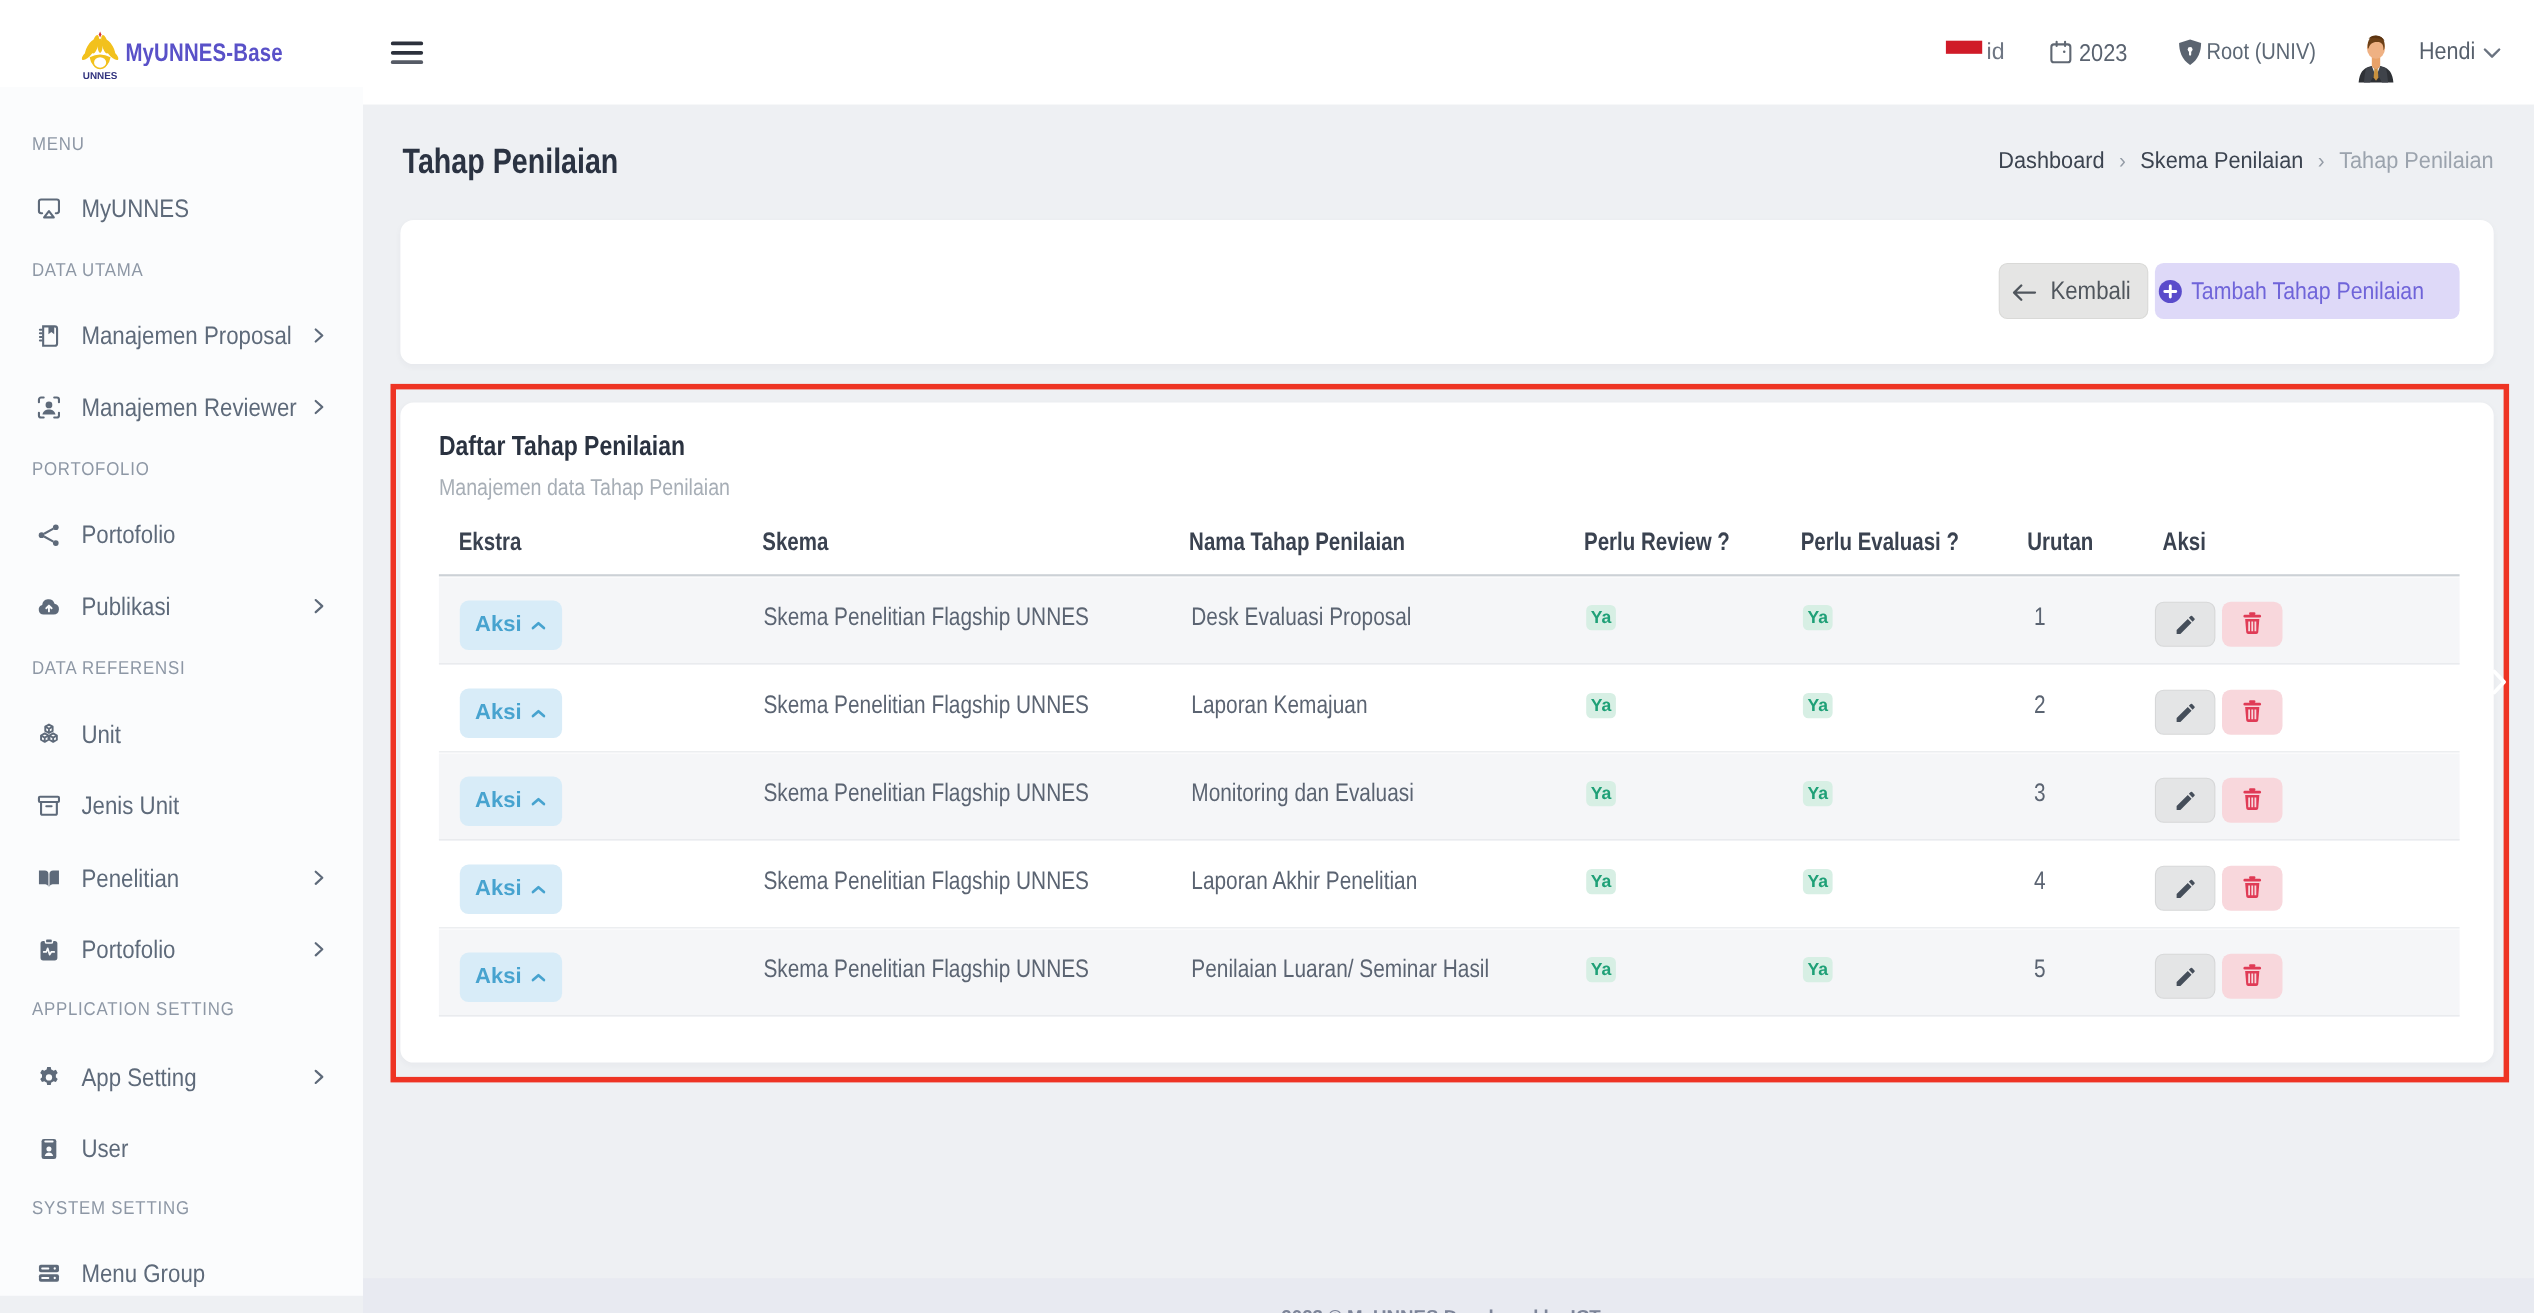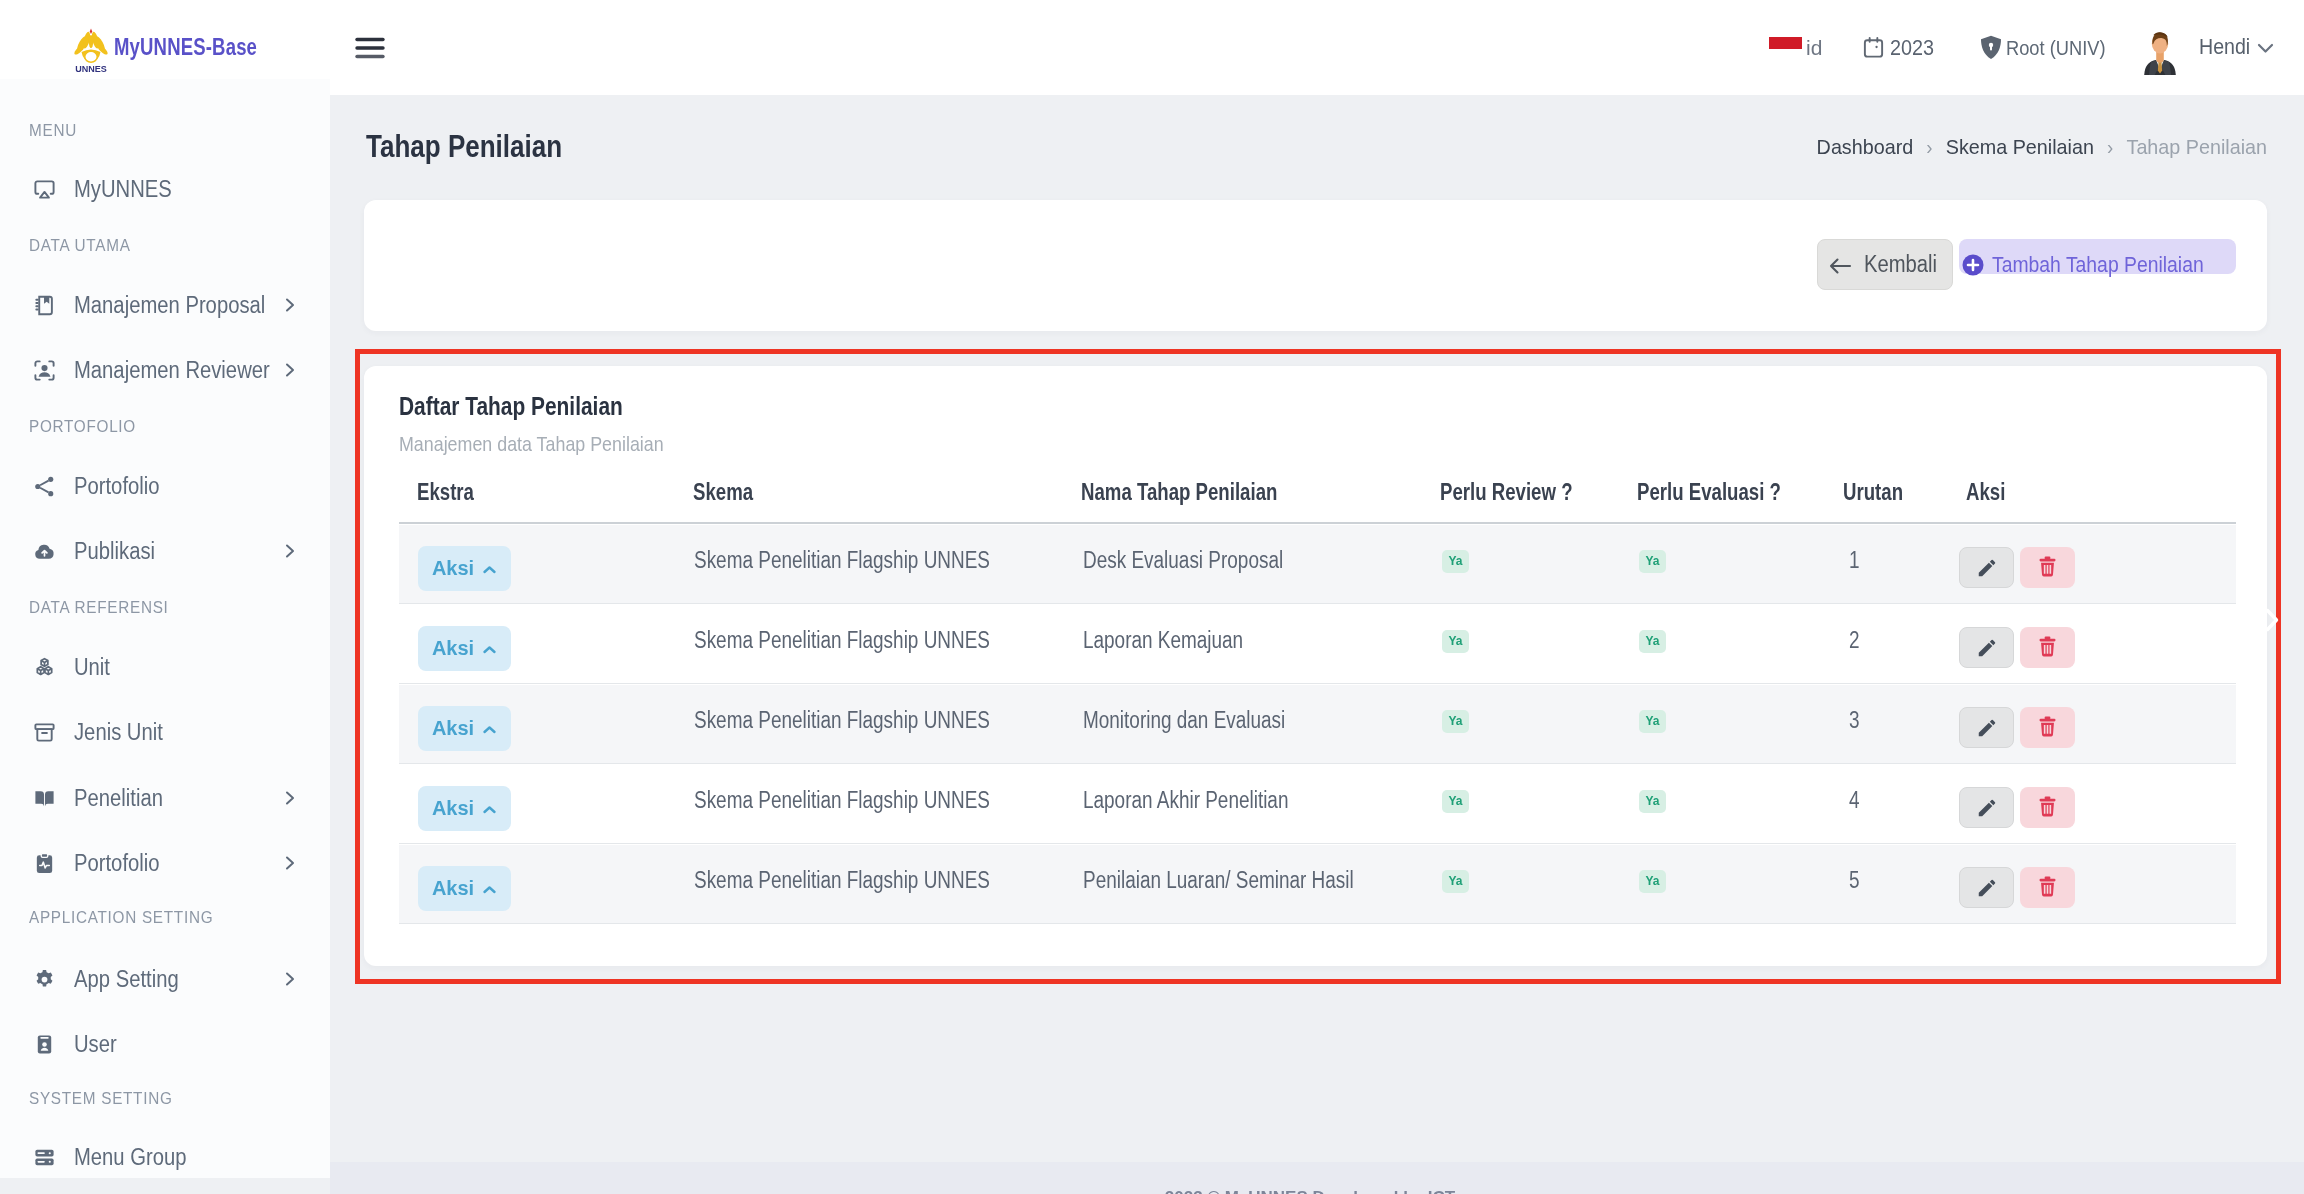--- a/index.html
+++ b/index.html
@@ -17,30 +17,30 @@
 .hdr-txt{height:28px;line-height:28px}
 #title{left:366px;top:124px;height:44px;line-height:44px;font-size:32px;font-weight:700;color:#2b3342;transform:scaleX(0.813);transform-origin:0 50%;white-space:nowrap}
 #crumb{left:1300px;top:133px;width:967px;height:28px;line-height:28px;font-size:21px;text-align:right;color:#3c4450;transform:scaleX(0.94);transform-origin:100% 50%;white-space:nowrap}
 #crumb .sep{color:#949ca6;margin:0 14px;font-size:20px}
 #crumb .muted{color:#9ba3ad}
 .card{background:#fff;border-radius:12px;box-shadow:0 2px 6px rgba(40,50,70,0.04)}
 #card1{left:364px;top:200px;width:1903px;height:131px}
 #card2{left:364px;top:366px;width:1903px;height:600px}
 #btn-kembali{left:1817px;top:239px;width:136px;height:51px;background:#e5e5e4;border:1px solid #d9d9d7;border-radius:8px;text-align:center;line-height:49px;font-size:23px;color:#50565d}
 #btn-kembali span{display:inline-block;transform:scaleX(0.88)}
-#btn-tambah{left:1959px;top:239px;width:277px;height:35px;background:#ded9f8;border-radius:8px;font-size:22px;color:#6f64d9;line-height:51px;text-align:center;white-space:nowrap}
+#btn-tambah{left:1959px;top:239px;width:277px;height:51px;background:#ded9f8;border-radius:8px;font-size:22px;color:#6f64d9;line-height:51px;text-align:center;white-space:nowrap}
 #btn-tambah svg{vertical-align:-4px;margin-right:9px}
 .h2{left:399px;top:389px;height:34px;line-height:34px;font-size:25px;font-weight:700;color:#2a3240;transform:scaleX(0.836);transform-origin:0 50%;white-space:nowrap}
 .sub{left:399px;top:429px;height:30px;line-height:30px;font-size:21px;color:#a7aeb6;transform:scaleX(0.85);transform-origin:0 50%;white-space:nowrap}
 .th{position:absolute;top:478px;height:28px;line-height:28px;font-size:23px;font-weight:700;color:#3a4250;transform:scaleX(0.81);transform-origin:0 50%}
 .stripe{position:absolute;left:399px;width:1837px;height:79px;background:#f5f6f8}
 .rowline{position:absolute;left:399px;width:1837px;height:1px;background:#e4e7ea}
 .cell{position:absolute;height:28px;line-height:28px;font-size:23px;color:#5b6472;transform:scaleX(0.824);transform-origin:0 50%}
 .aksi-btn{position:absolute;left:418px;width:93px;height:45px;background:#d8ecf8;border-radius:8px;text-align:center;line-height:45px;font-size:20px;font-weight:700;color:#47a3cf}
-.ya{position:absolute;width:27px;height:23px;background:#d7efe4;border-radius:5px;text-align:center;line-height:23px;font-size:12px;font-weight:700;color:#1fa077}
+.ya{position:absolute;width:27px;height:23px;background:#d7efe4;border-radius:5px;text-align:center;line-height:23px;font-size:16px;font-weight:700;color:#1fa077}
 .ebtn{position:absolute;left:1959px;width:55px;height:41px;background:#e4e5e6;border:1px solid #d6d7d8;border-radius:8px;text-align:center}
 .dbtn{position:absolute;left:2020px;width:55px;height:41px;background:#f8d7dc;border-radius:8px;text-align:center}
 .ebtn svg,.dbtn svg{margin-top:9px}
 #redrect{left:355px;top:349px;width:1926px;height:635px;border:5px solid #ee3424}
 #footer{left:330px;top:1162px;width:1974px;height:32px;background:#e8eaf1}
 #footsliver{left:347px;top:1186px;width:1926px;height:8px;line-height:24px;overflow:hidden;text-align:center;font-size:17px;font-weight:700;color:#7d8599}
 </style>
 </head>
 <body>
 <div id="footer" class="abs"></div>

